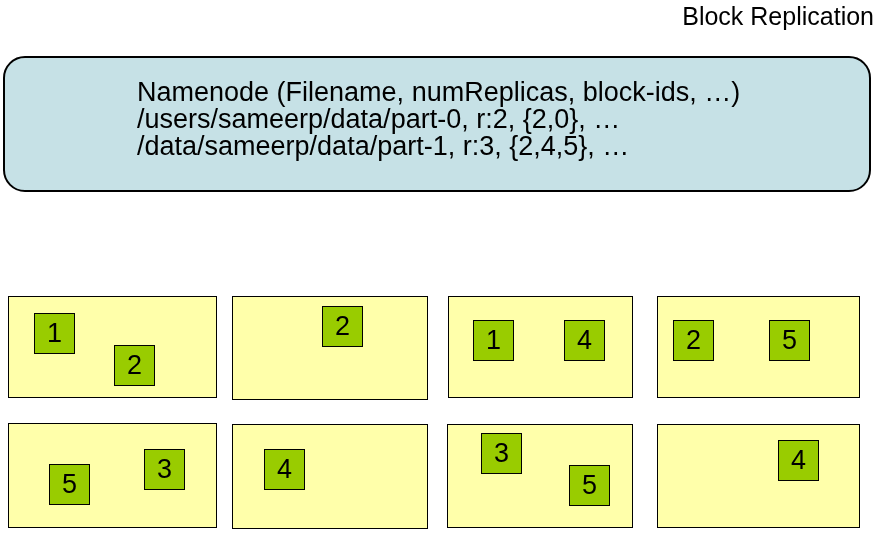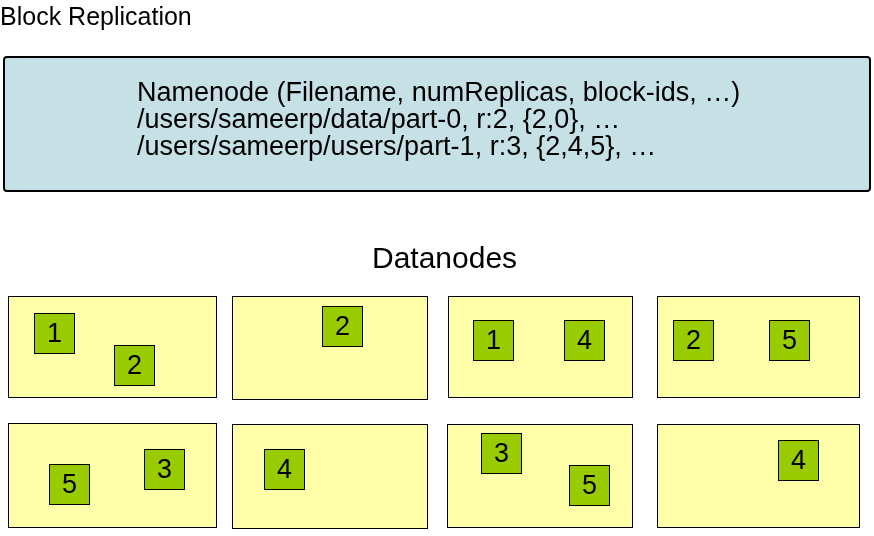--- a/index.html
+++ b/index.html
@@ -17,35 +17,35 @@
   }
   .canvas {
     position: absolute;
     inset: 0;
   }
   .diagram-title {
     position: absolute;
     top: 3px;
     left: 0;
     width: 874px;
-    text-align: left;
+    text-align: right;
     font-size: 25px;
     line-height: 27px;
     white-space: nowrap;
   }
   .namenode-box {
     position: absolute;
     left: 3px;
     top: 56px;
     width: 868px;
     height: 136px;
     box-sizing: border-box;
     background: var(--nn-fill, #c6e1e6);
     border: 2px solid var(--line, #000);
-    border-radius: 4px;
+    border-radius: 22px;
   }
   .namenode-text {
     position: absolute;
     left: 132px;
     top: 21px;
     font-size: 27px;
     line-height: 27px;
     white-space: nowrap;
   }
   .datanodes-label {
@@ -78,25 +78,24 @@
 <body style="background: rgb(255, 255, 255); color: rgb(0, 0, 0);">
 
 <div class="canvas">
 
   <div class="diagram-title">Block Replication</div>
 
   <div class="namenode-box">
     <div class="namenode-text">
       <div>Namenode (Filename, numReplicas, block-ids, …)</div>
       <div>/users/sameerp/data/part-0, r:2, {2,0}, …</div>
-      <div>/users/sameerp/users/part-1, r:3, {2,4,5}, …</div>
+      <div>/data/sameerp/data/part-1, r:3, {2,4,5}, …</div>
     </div>
   </div>
 
-  <div class="datanodes-label">Datanodes</div>
 
   <div id="datanodes-area">
       <div class="dn-box" style="left: 8px; top: 296px; width: 209px; height: 102px;">
         <div class="block" style="left: 25px; top: 16px; width: 41px; height: 41px;">1</div>
         <div class="block" style="left: 105px; top: 48px; width: 41px; height: 41px;">2</div>
       </div>
       <div class="dn-box" style="left: 232px; top: 296px; width: 196px; height: 104px;">
         <div class="block" style="left: 89px; top: 9px; width: 41px; height: 41px;">2</div>
       </div>
       <div class="dn-box" style="left: 448px; top: 296px; width: 185px; height: 102px;">

